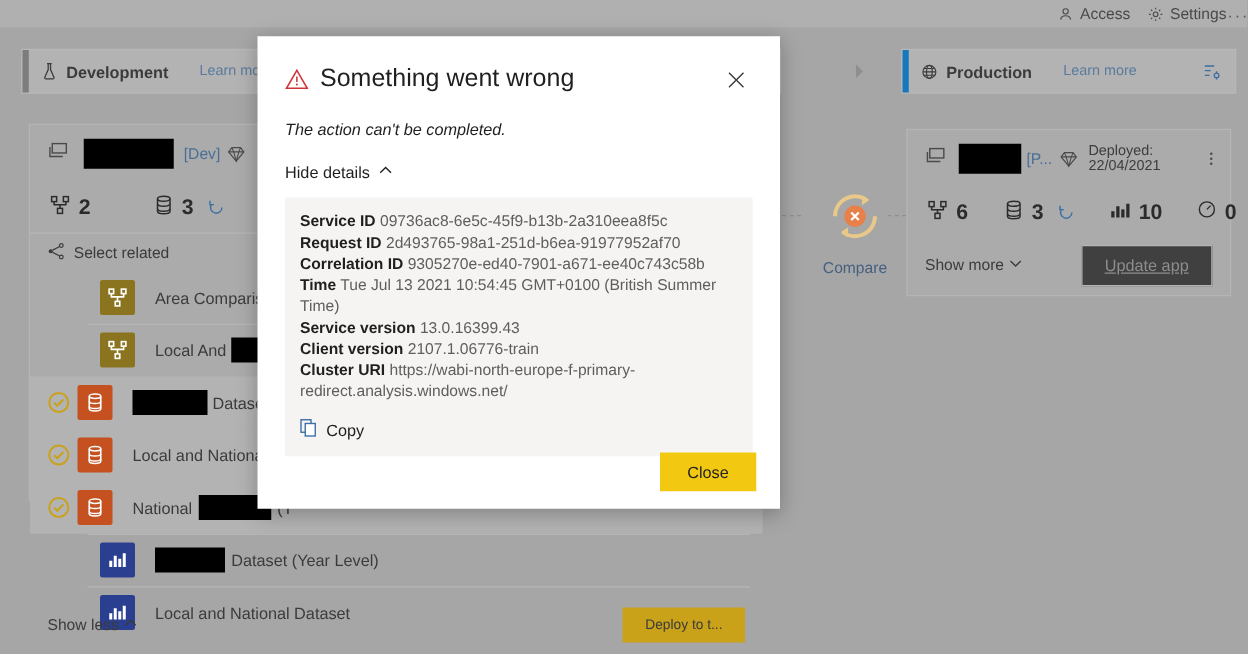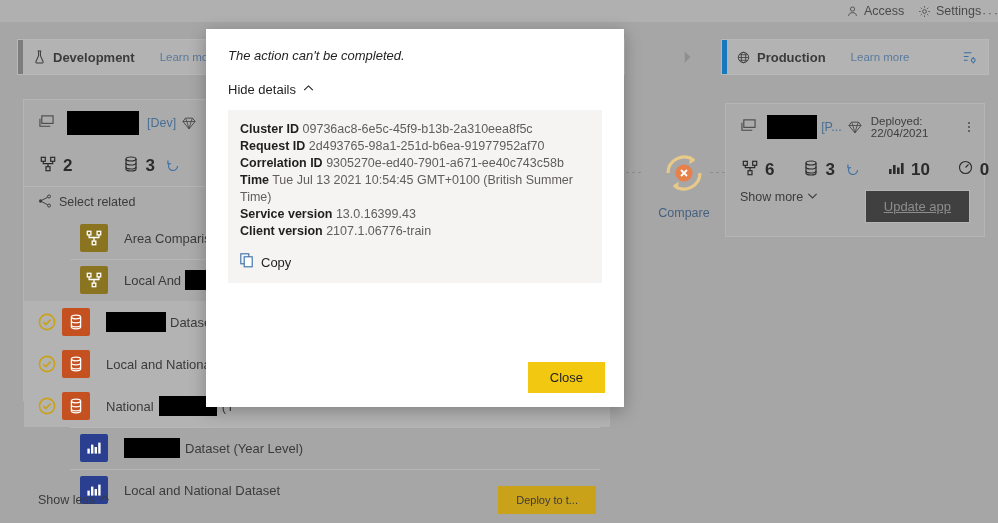--- a/index.html
+++ b/index.html
@@ -65,21 +65,21 @@
   .check{width:18px;height:18px;flex:none;margin-right:6px;display:flex;}
   .check.blank{visibility:hidden;}
   .titem{width:28px;height:28px;border-radius:2px;flex:none;margin-left:18px;margin-right:16px;
          display:flex;align-items:center;justify-content:center;}
   .titem.df{background:#8a7420;}
   .titem.ds{background:#c4511f;}
   .titem.rp{background:#2a3f8f;}
   .lrow.sel .titem{margin-left:0;}
   .ltext{font-size:13px;color:#3b3b3b;white-space:nowrap;}
 
-  .card-foot{display:flex;align-items:flex-start;height:44px;padding:0 14px;}
+  .card-foot{display:flex;align-items:center;height:44px;padding:0 14px;}
   .showtoggle{display:flex;align-items:center;gap:4px;font-size:12.5px;color:#3b3b3b;}
   .btn-deploy{margin-left:auto;background:#c9a21a;color:#3a3a3a;font-size:11px;
               padding:8px 18px;border:none;}
   .btn-update{margin-left:auto;background:#404040;color:#8d8d8d;font-size:13px;
               padding:8px 18px;border:1px solid #b5b5b5;text-decoration:underline;}
 
   
   #compare{position:absolute;left:646px;top:148px;width:76px;text-align:center;}
   #compare .lbl{font-size:12.5px;color:#45617f;margin-top:4px;}
   .dashline{position:absolute;top:172px;height:1px;width:28px;
@@ -493,35 +493,50 @@
         <svg width="11" height="11" viewBox="0 0 12 12">
             <path d="M1.5 4.2L6 8.6l4.5-4.4" fill="none" stroke="#3b3b3b" stroke-width="1.2"></path>
           </svg>
       </span>
     </span>
     <button class="btn-update">Update app</button>
   </div>
 </div>
 
 <div id="dialog">
+  <div id="dlg-head">
+    <span id="dlg-warn">
+      <svg width="19" height="17" viewBox="0 0 20 18">
+          <path d="M10 1.4L18.8 16.6H1.2z" fill="none" stroke="#d13438" stroke-width="1.3"></path>
+          <path d="M10 6.6v4.6" stroke="#d13438" stroke-width="1.3"></path>
+          <circle cx="10" cy="13.4" r=".85" fill="#d13438"></circle>
+        </svg>
+    </span>
+    <span id="dlg-title">Something went wrong</span>
+    <button id="dlg-close">
+      <svg width="14" height="14" viewBox="0 0 14 14">
+          <path d="M1.2 1.2l11.6 11.6M12.8 1.2L1.2 12.8" stroke="#3b3a39" stroke-width="1.1"></path>
+        </svg>
+    </button>
+  </div>
 
   <p class="dlg-p" id="dlg-p1">The action can't be completed.</p>
 
   <div id="hide-details">
     <span>Hide details</span>
     <span>
       <svg width="11" height="11" viewBox="0 0 12 12">
           <path d="M1.3 7.8L6 3.2l4.7 4.6" fill="none" stroke="#201f1e" stroke-width="1.2"></path>
         </svg>
     </span>
   </div>
 
   <div id="details">
     <div class="drow">
-      <span class="dlabel">Cluster ID</span>
+      <span class="dlabel">Service ID</span>
       <span class="dval">09736ac8-6e5c-45f9-b13b-2a310eea8f5c</span>
     </div>
     <div class="drow">
       <span class="dlabel">Request ID</span>
       <span class="dval">2d493765-98a1-251d-b6ea-91977952af70</span>
     </div>
     <div class="drow">
       <span class="dlabel">Correlation ID</span>
       <span class="dval">9305270e-ed40-7901-a671-ee40c743c58b</span>
     </div>
@@ -529,20 +544,24 @@
       <span class="dlabel">Time</span>
       <span class="dval">Tue Jul 13 2021 10:54:45 GMT+0100 (British Summer Time)</span>
     </div>
     <div class="drow">
       <span class="dlabel">Service version</span>
       <span class="dval">13.0.16399.43</span>
     </div>
     <div class="drow">
       <span class="dlabel">Client version</span>
       <span class="dval">2107.1.06776-train</span>
+    </div>
+    <div class="drow">
+      <span class="dlabel">Cluster URI</span>
+      <span class="dval">https://wabi-north-europe-f-primary-redirect.analysis.windows.net/</span>
     </div>
     <div id="copy">
       <span>
         <svg width="14" height="15" viewBox="0 0 14 15">
             <rect x="0.8" y="0.8" width="8" height="10" fill="none" stroke="#3a6ea5" stroke-width="1.1"></rect>
             <rect x="4.2" y="3.8" width="8" height="10" fill="#fff" stroke="#3a6ea5" stroke-width="1.1"></rect>
           </svg>
       </span>
       <span>Copy</span>
     </div>

